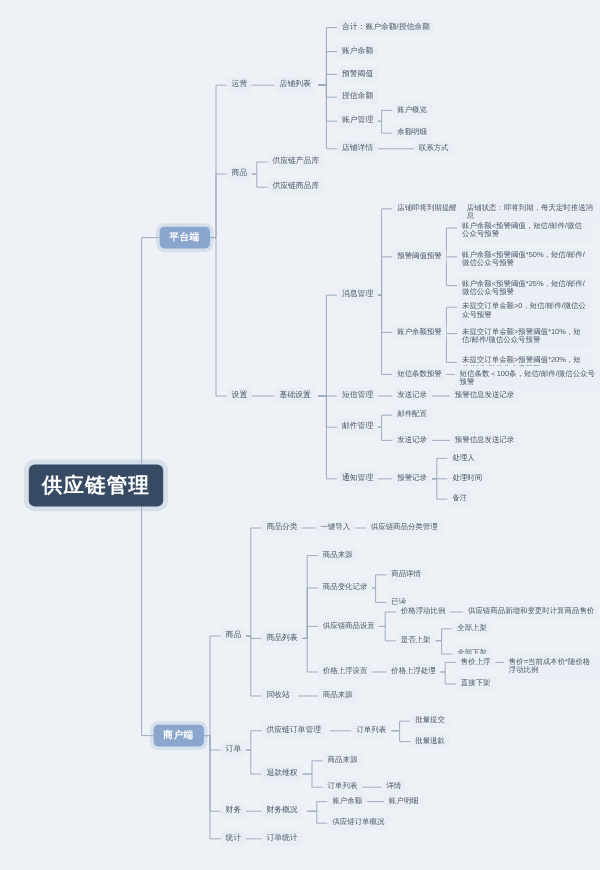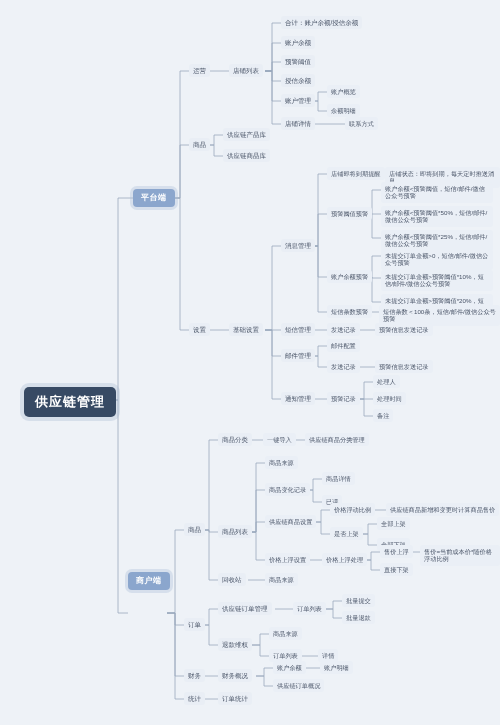--- a/index.html
+++ b/index.html
@@ -17,21 +17,21 @@
     box-sizing:border-box;
     display:flex;align-items:center;
     white-space:pre-wrap;
     line-height:1.25;
   }
   
   .n1{
     background:#374a64;
     color:#ffffff;
     font-weight:bold;
-    font-size:13px;
+    font-size:17px;
     border-radius:5px;
     padding:7px 11px;
     letter-spacing:1px;
     box-shadow:0 0 0 4px rgba(160,180,205,.30);
   }
   
   .n2{
     background:#8ba6cd;
     color:#ffffff;
     font-weight:bold;
@@ -182,21 +182,21 @@
       <path d="M256 676 H264 V686 H273"></path>
       <path d="M303 668 H320"></path>
 
       <path d="M201 699 H218"></path>
     </g>
   </svg>
 
   <div class="node n1" style="left:24px;top:387px;">供应链管理</div>
 
   <div class="node n2" style="left:133px;top:189px;">平台端</div>
-  <div class="node n2" style="left:128px;top:572px;">商户端</div>
+  <div class="node n2" style="left:128px;top:604px;">商户端</div>
 
   <div class="node n3" style="left:189px;top:64px;">运营</div>
   <div class="node n3" style="left:229px;top:64px;">店铺列表</div>
 
   <div class="node n4" style="left:281px;top:16px;">合计：账户余额/授信余额</div>
   <div class="node n4" style="left:281px;top:36px;">账户余额</div>
   <div class="node n4" style="left:281px;top:55px;">预警阈值</div>
   <div class="node n4" style="left:281px;top:74px;">授信余额</div>
   <div class="node n4" style="left:281px;top:94px;">账户管理</div>
   <div class="node n5" style="left:327px;top:85px;">账户概览</div>

